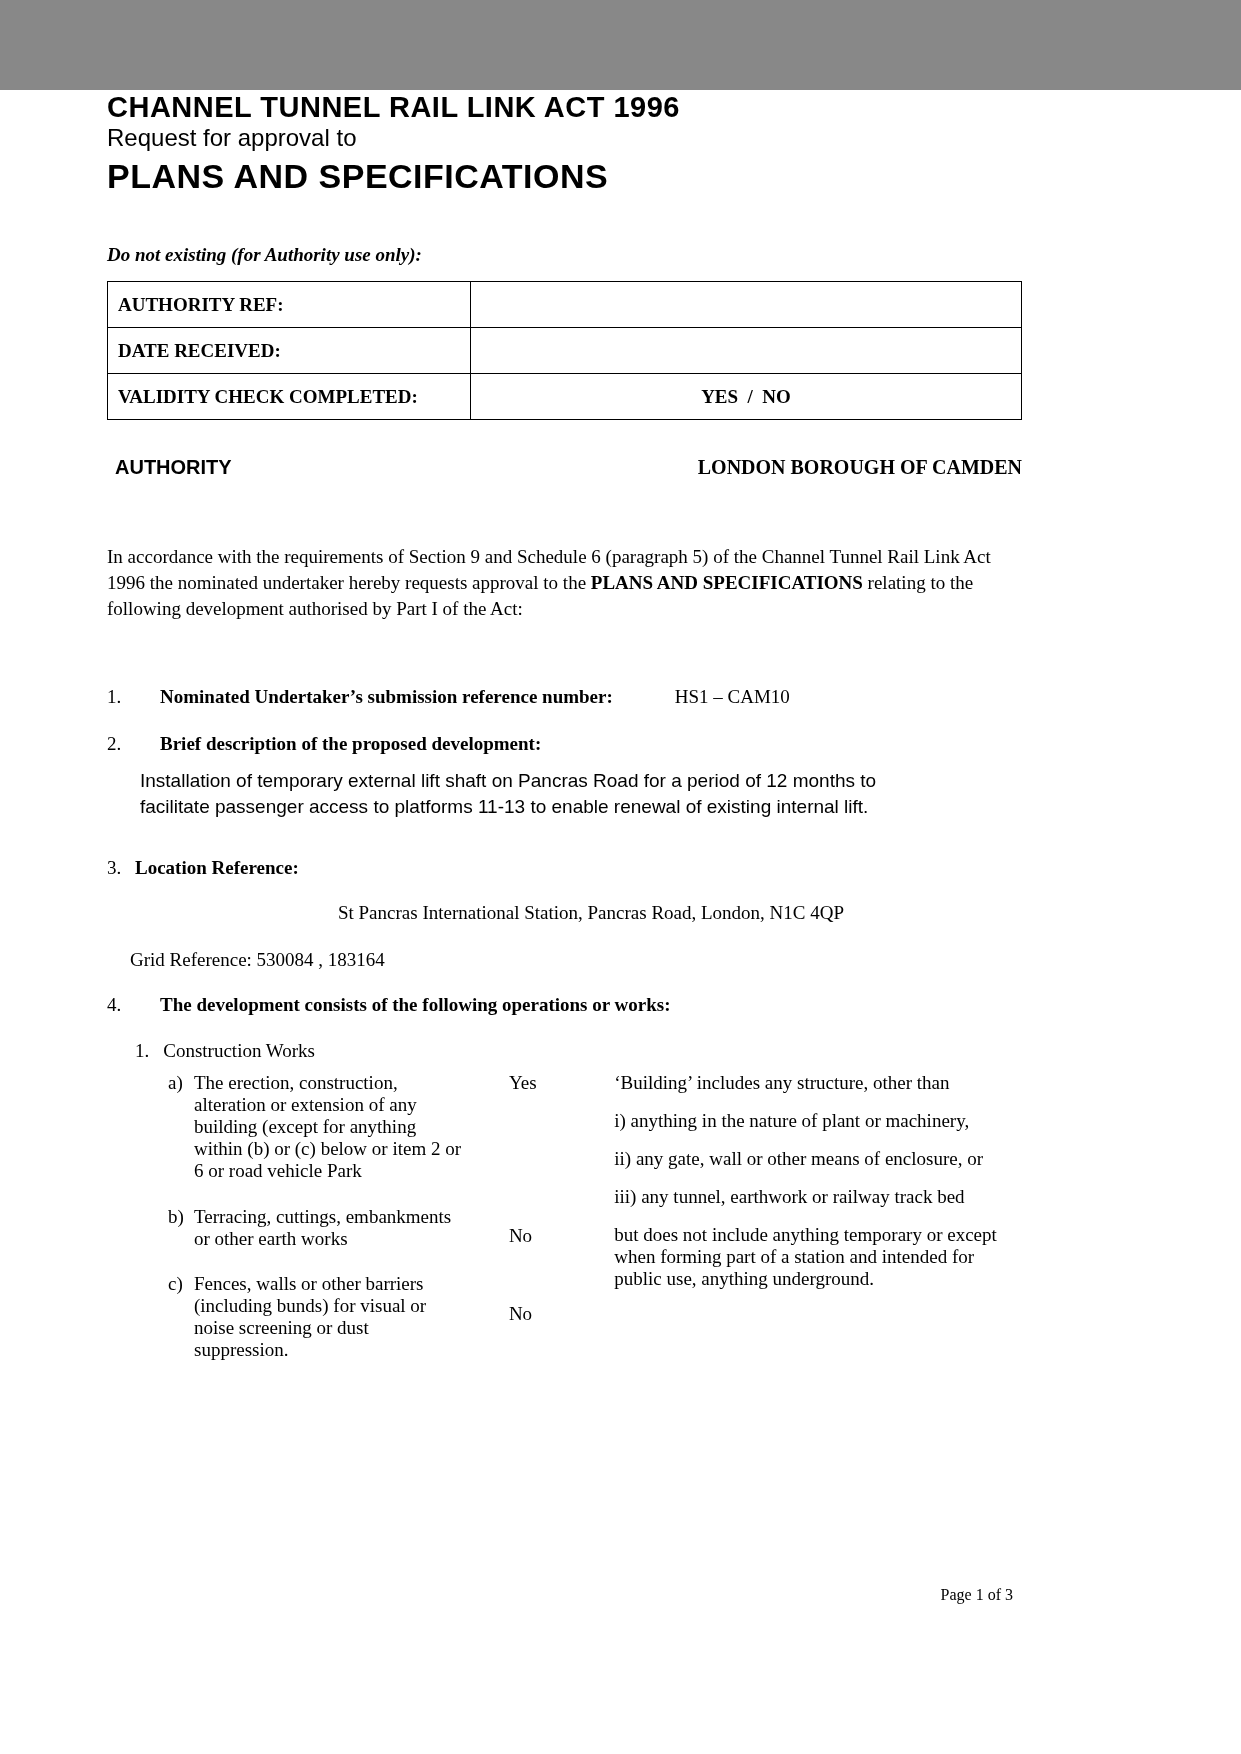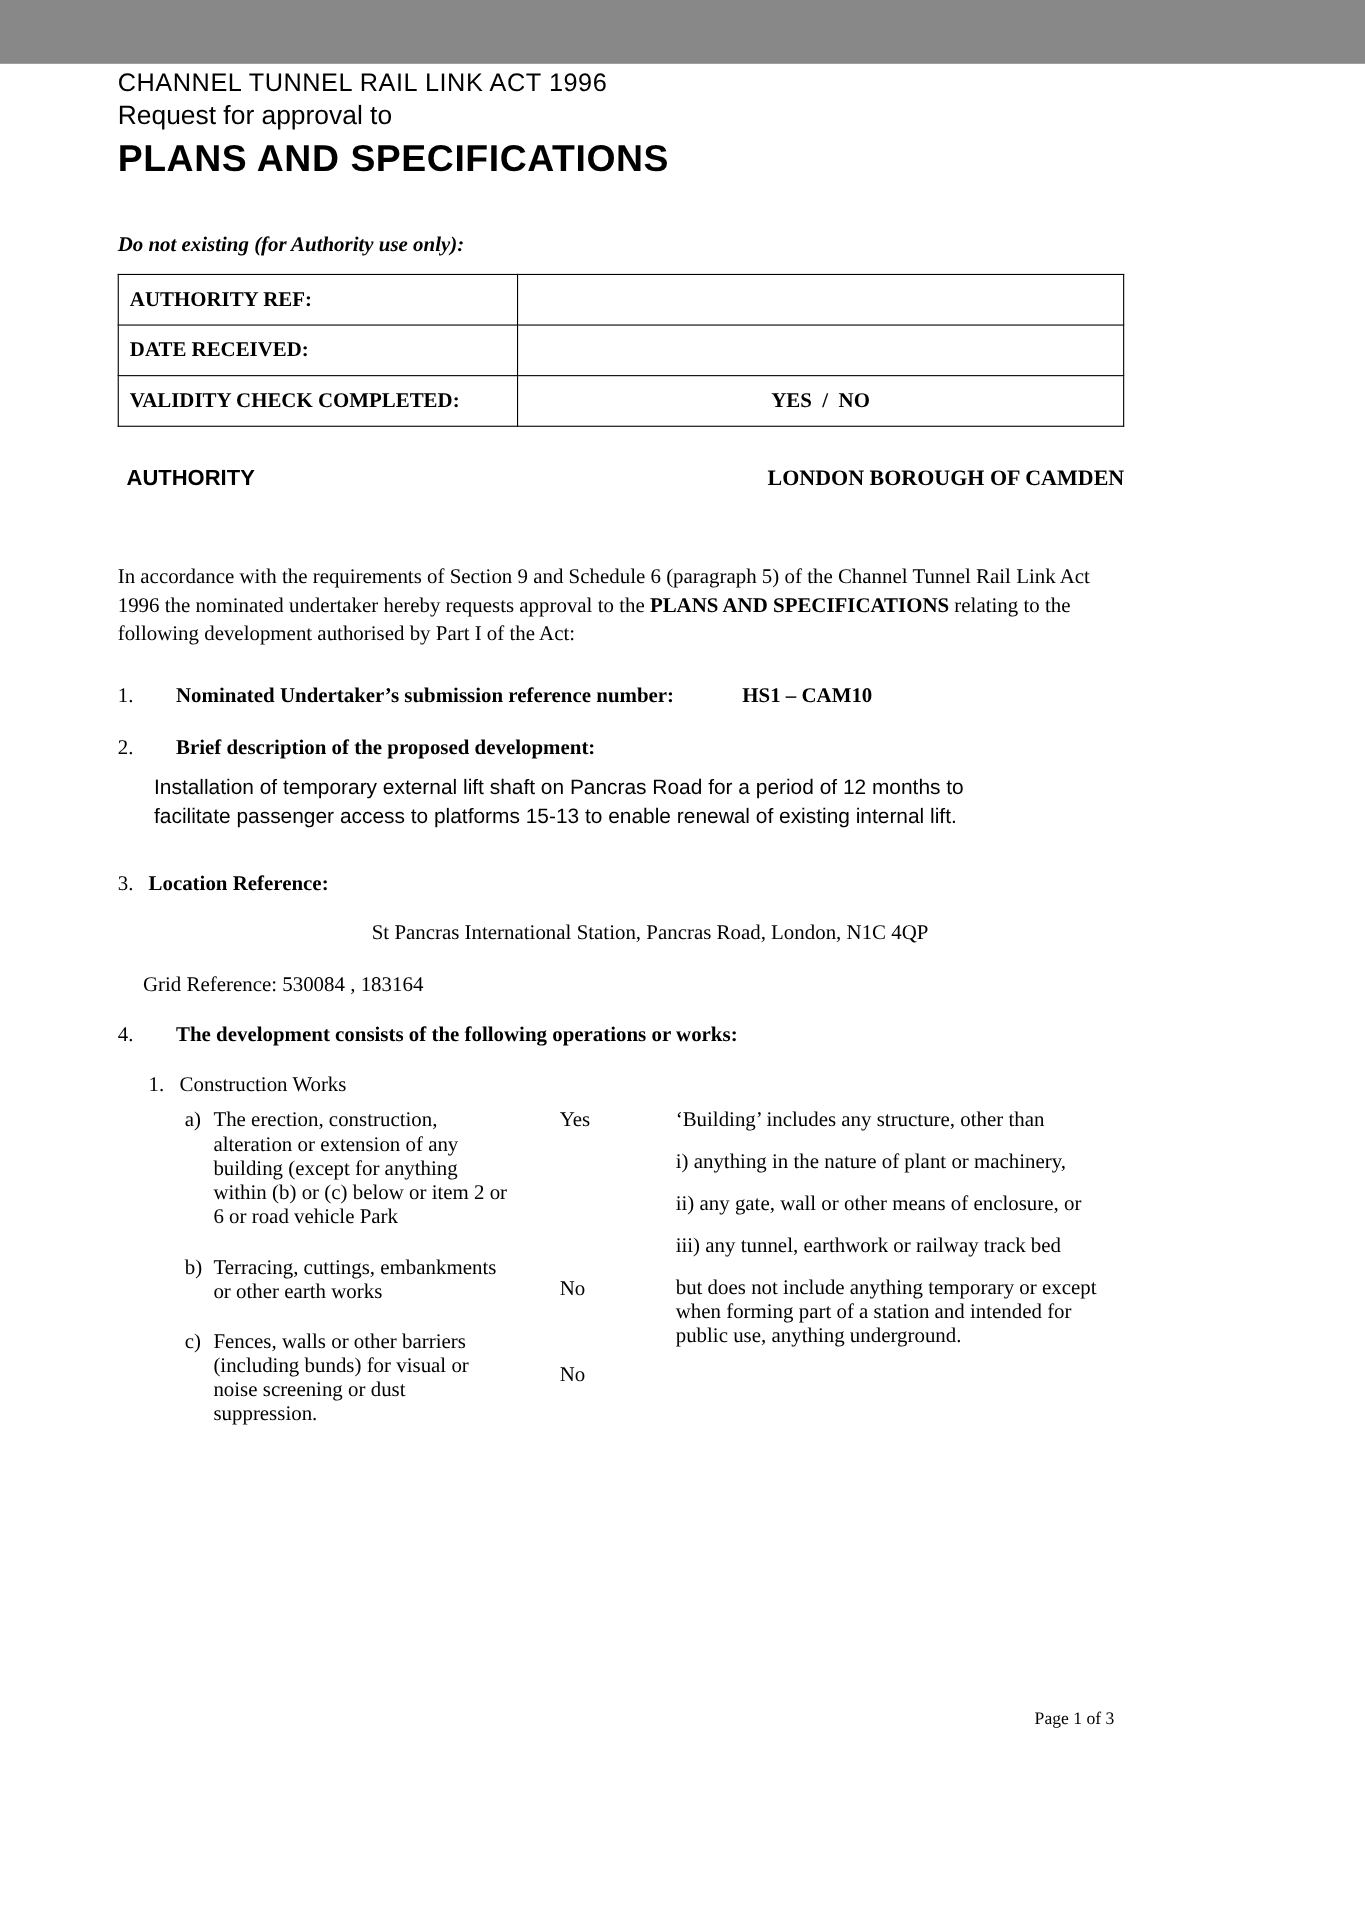--- a/index.html
+++ b/index.html
@@ -13,24 +13,24 @@
     color: #000000;
     font-family: "Liberation Serif", serif;
     font-size: 19px;
     line-height: 22px;
   }
   .content {
     position: relative;
     padding: 0 219px 0 107px;
   }
   .act-title {
-    margin-top: 58px;
-    font-family: "Liberation Sans", sans-serif;
-    font-size: 23px;
-    font-weight: 400;
+    margin-top: 90px;
+    font-family: "Liberation Sans", sans-serif;
+    font-size: 29px;
+    font-weight: 700;
     line-height: 34px;
     letter-spacing: 0.5px;
   }
   .request-line {
     font-family: "Liberation Sans", sans-serif;
     font-size: 24px;
     font-weight: 400;
     line-height: 28px;
   }
   .doc-title {
@@ -97,22 +97,23 @@
     flex: 0 0 53px;
   }
   .num-item.tight .num {
     flex: 0 0 28px;
   }
   .num-item .item-label {
     font-weight: 700;
   }
   .item1 { margin-top: 32px; }
   .item1 .item-value {
-    font-weight: 700;
+    font-weight: 400;
     margin-left: 62px;
+    margin-top: 32px;
   }
   .item2 { margin-top: 25px; }
   .description {
     margin-top: 13px;
     margin-left: 33px;
     width: 810px;
     font-family: "Liberation Sans", sans-serif;
     font-size: 19px;
     line-height: 26px;
   }
@@ -197,21 +198,21 @@
     <div class="num-item item1">
       <span class="num">1.</span>
       <span class="item-label">Nominated Undertaker’s submission reference number:</span>
       <span class="item-value">HS1 – CAM10</span>
     </div>
 
     <div class="num-item item2">
       <span class="num">2.</span>
       <span class="item-label">Brief description of the proposed development:</span>
     </div>
-    <p class="description">Installation of temporary external lift shaft on Pancras Road for a period of 12 months to facilitate passenger access to platforms 15-13 to enable renewal of existing internal lift.</p>
+    <p class="description">Installation of temporary external lift shaft on Pancras Road for a period of 12 months to facilitate passenger access to platforms 11-13 to enable renewal of existing internal lift.</p>
 
     <div class="num-item item3 tight">
       <span class="num">3.</span>
       <span class="item-label">Location Reference:</span>
     </div>
     <div class="address">St Pancras International Station, Pancras Road, London, N1C 4QP</div>
     <div class="grid-ref">Grid Reference: 530084 , 183164</div>
 
     <div class="num-item item4">
       <span class="num">4.</span>

